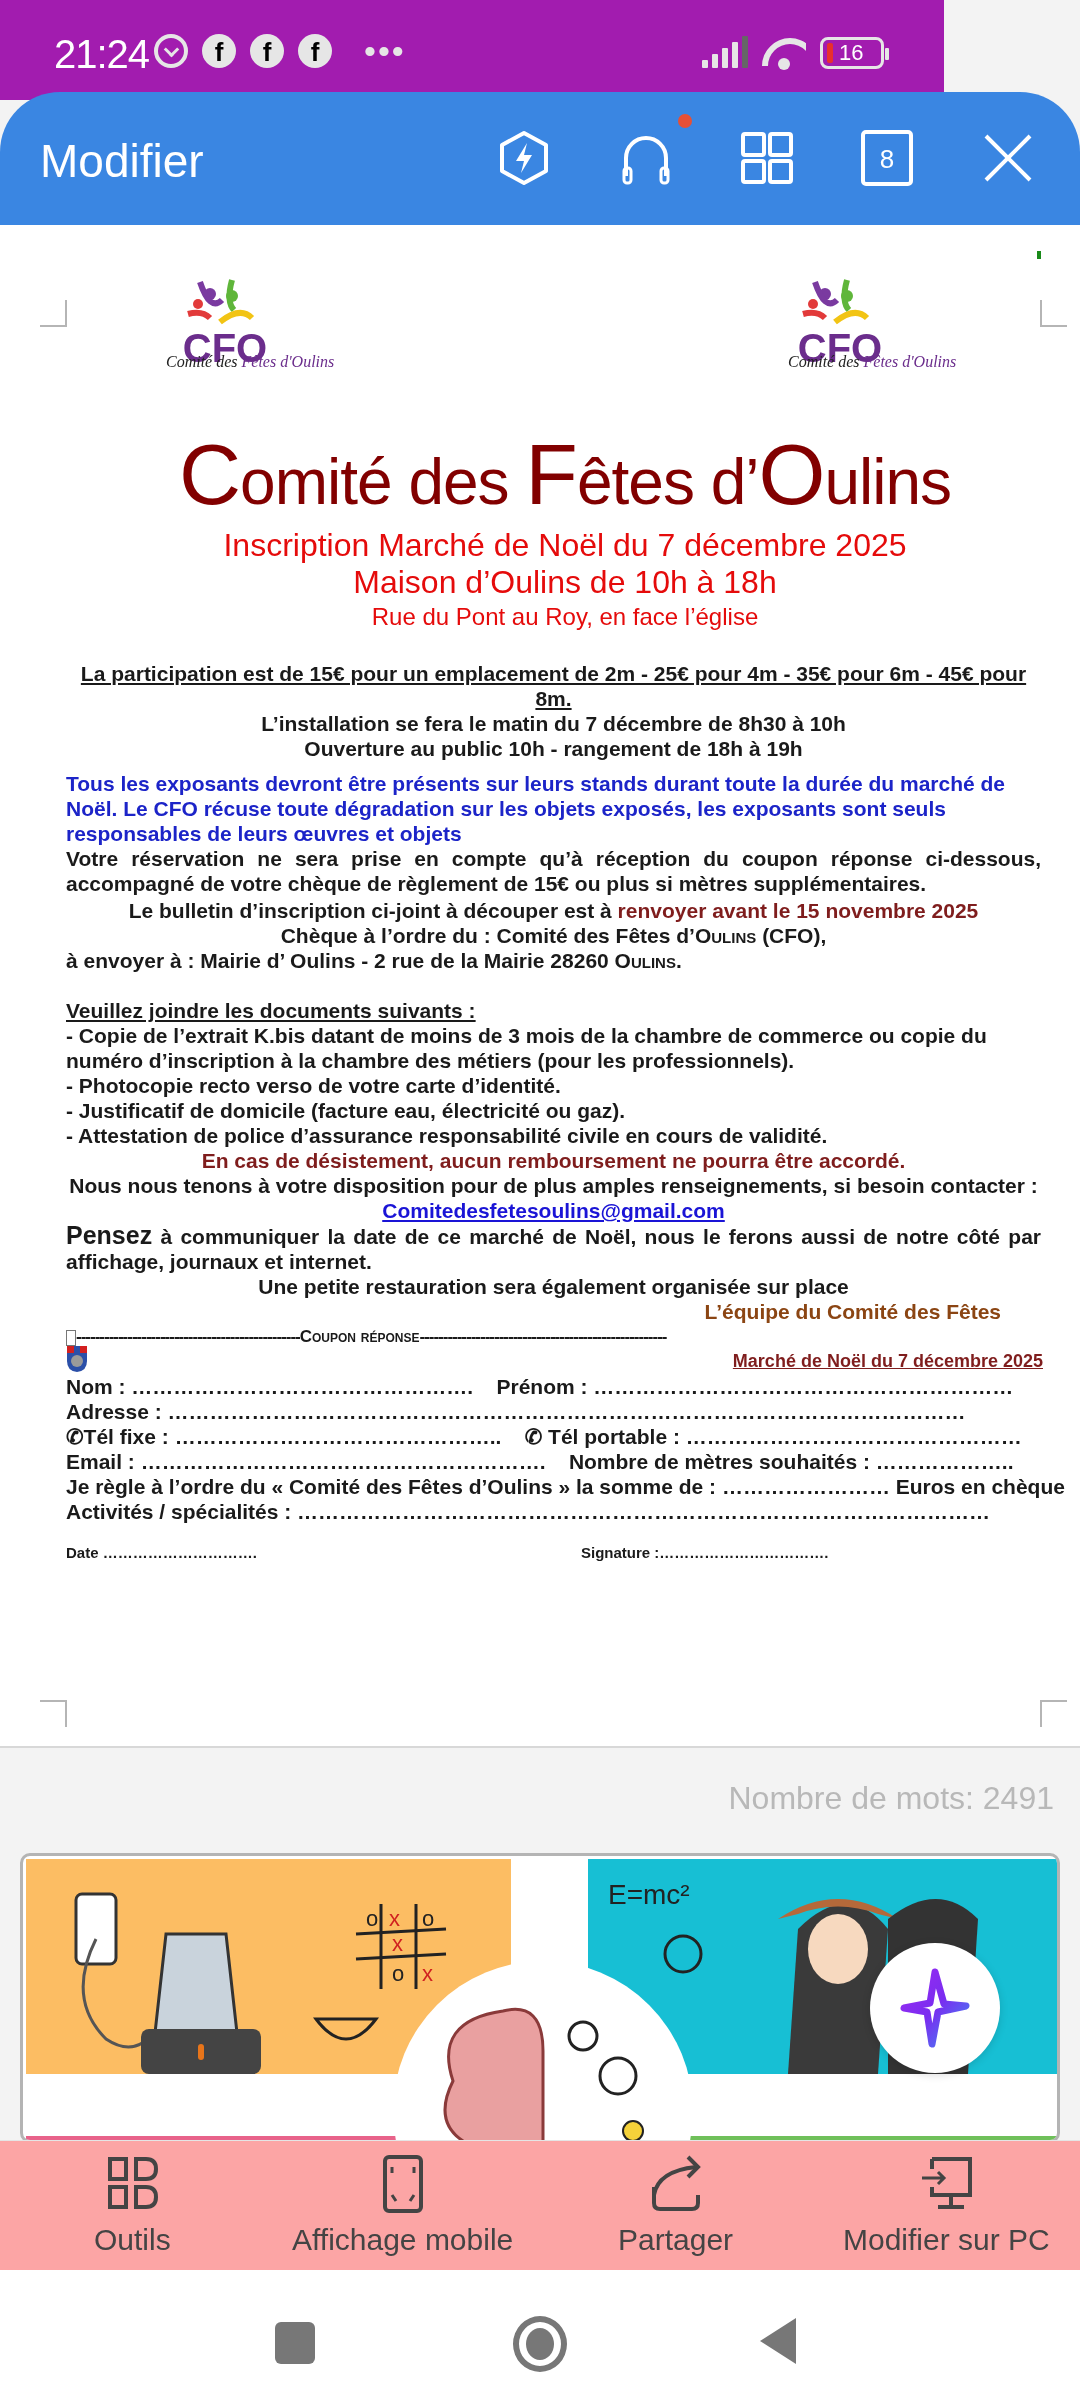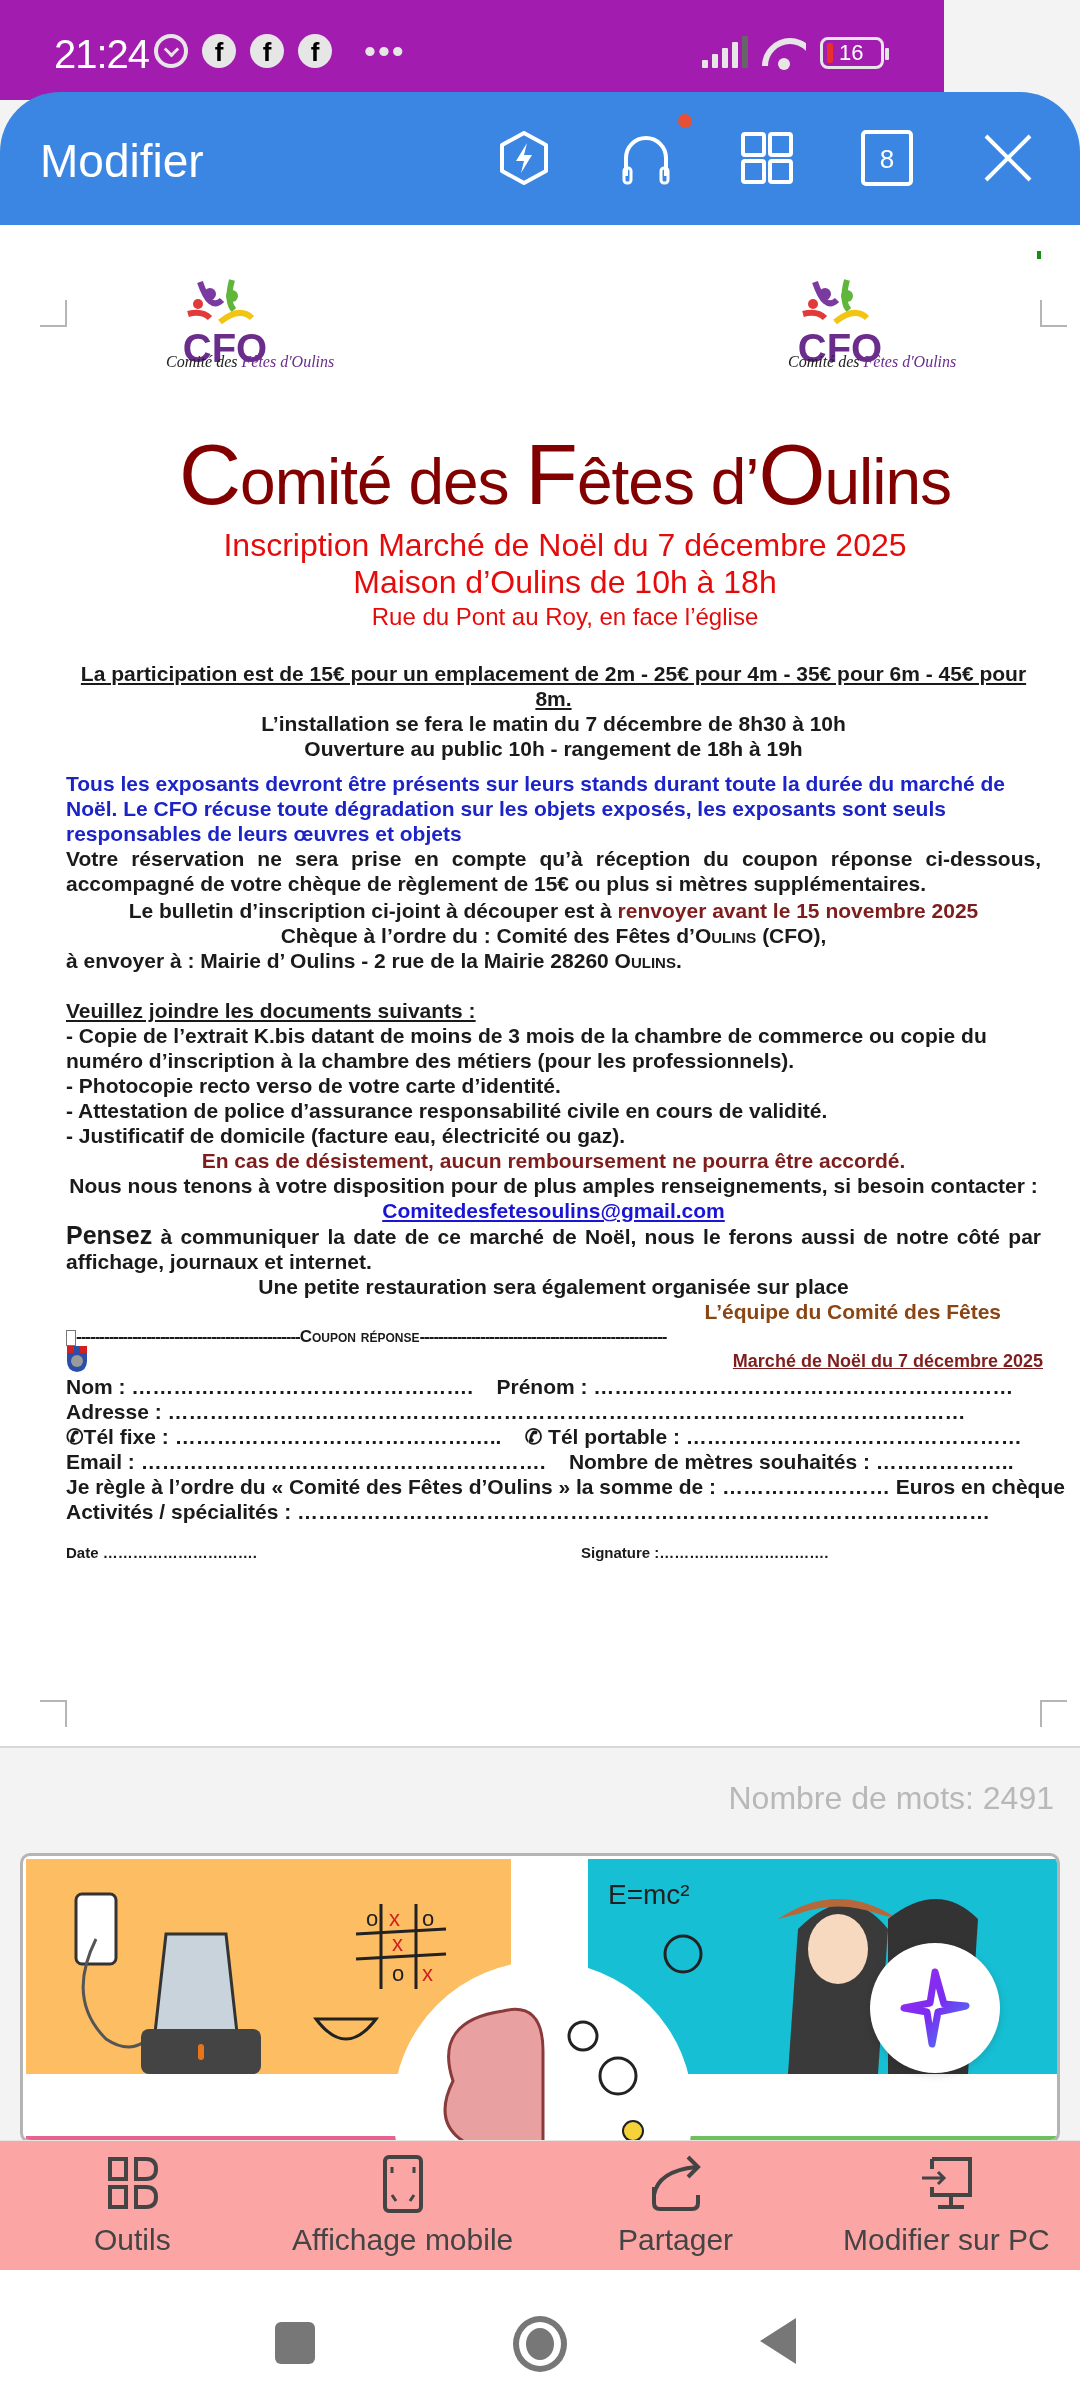--- a/index.html
+++ b/index.html
@@ -176,22 +176,22 @@
 
     <div class="blue" style="margin-top:10px;width:980px">Tous les exposants devront être présents sur leurs stands durant toute la durée du marché de Noël. Le CFO récuse toute dégradation sur les objets exposés, les exposants sont seuls responsables de leurs œuvres et objets</div>
     <div class="just">Votre réservation ne sera prise en compte qu’à réception du coupon réponse ci-dessous, accompagné de votre chèque de règlement de 15€ ou plus si mètres supplémentaires.</div>
     <div class="center" style="margin-top:2px"><span>Le bulletin d’inscription ci-joint à découper est à </span><span class="red">renvoyer avant le 15 novembre 2025</span></div>
     <div class="center"><span>Chèque à l’ordre du : Comité des Fêtes d’</span><span class="smallcaps">Oulins</span><span> (CFO),</span></div>
     <div><span>à envoyer à :  Mairie d’ Oulins - 2 rue de la Mairie 28260 </span><span class="smallcaps">Oulins</span><span>.</span></div>
 
     <div class="u" style="margin-top:25px;display:inline-block">Veuillez joindre les documents suivants :</div>
     <div>- Copie de l’extrait K.bis datant de moins de 3 mois de la chambre de commerce ou copie du numéro d’inscription à la chambre des  métiers (pour les professionnels).</div>
     <div>- Photocopie recto verso de votre carte d’identité.</div>
+    <div>- Justificatif de domicile (facture eau, électricité ou gaz).</div>
     <div>- Attestation de police d’assurance responsabilité civile en cours de validité.</div>
-    <div>- Justificatif de domicile (facture eau, électricité ou gaz).</div>
     <div class="center red">En cas de désistement, aucun remboursement ne pourra être accordé.</div>
     <div class="center">Nous nous tenons à votre disposition pour de plus amples renseignements, si besoin contacter :</div>
     <div class="center"><span class="link">Comitedesfetesoulins@gmail.com</span></div>
     <div class="just"><b style="font-size:25px">Pensez</b><span> à communiquer la date de ce marché de Noël, nous le ferons aussi de notre côté par affichage, journaux et internet.</span></div>
     <div class="center">Une petite restauration sera également organisée sur place</div>
     <div class="brown" style="text-align:right;padding-right:40px">L’équipe du Comité des Fêtes</div>
 
     
     <div style="position:relative;height:25px;font-size:17px;white-space:nowrap;overflow:hidden">
       <span style="display:inline-block;width:10px;height:16px;border:1px solid #777;vertical-align:middle"></span><span style="letter-spacing:-1px">------------------------------------------------</span><span class="smallcaps">Coupon réponse</span><span style="letter-spacing:-1px">-----------------------------------------------------</span>

